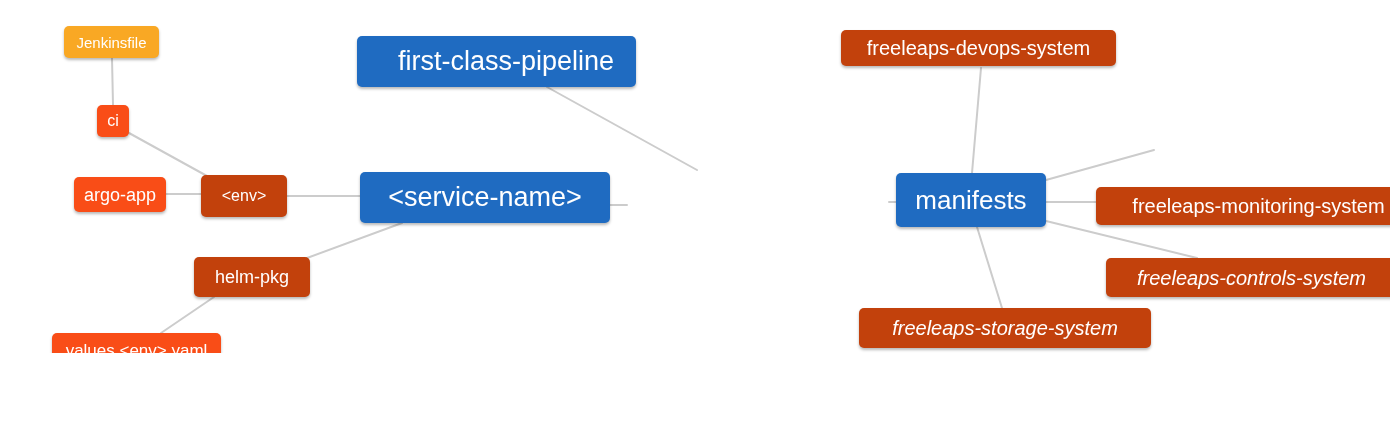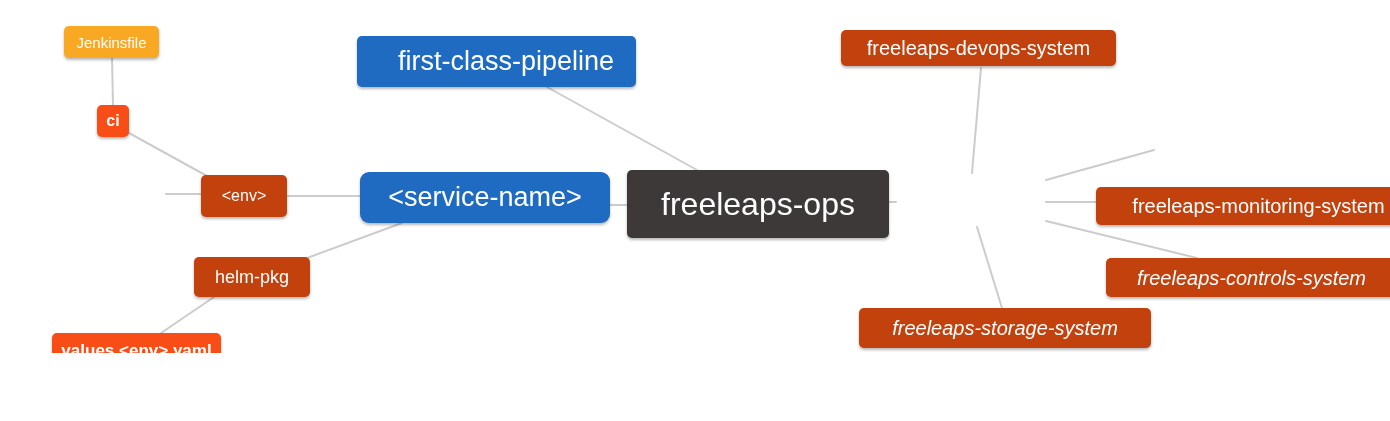--- a/index.html
+++ b/index.html
@@ -37,21 +37,21 @@
     color: #ffffff;
     white-space: nowrap;
     border-radius: 5px;
     box-shadow: 0 2px 3px rgba(0,0,0,0.28);
     box-sizing: border-box;
     cursor: default;
     line-height: 1;
   }
   .node.blue   { background: #1f6bc1; }
   .node.green  { background: #c2410c; }
-  .node.red    { background: #f94d17; font-weight: bold; }
+  .node.red    { background: #f94d17; }
   .node.orange { background: #f9a824; }
   .node.dark   { background: #3d3939; }
 </style>
 </head>
 <body>
 
 <div class="stage">
 
   <svg class="edges" viewBox="0 0 1390 421" xmlns="http://www.w3.org/2000/svg">
     <line x1="68" y1="58" x2="69" y2="105"></line>
@@ -67,33 +67,34 @@
     <line x1="1002" y1="180" x2="1110" y2="150"></line>
     <line x1="1002" y1="202" x2="1052" y2="202"></line>
     <line x1="1002" y1="221" x2="1153" y2="258"></line>
     <line x1="933" y1="227" x2="958" y2="308"></line>
   </svg>
 
   <div class="node orange" style="left:20px; top:26px; width:95px; height:32px; font-size:15px;">Jenkinsfile</div>
 
   <div class="node red" style="left:53px; top:105px; width:32px; height:32px; font-size:16px;">ci</div>
 
+  <div class="node red" style="left:30px; top:177px; width:92px; height:35px; font-size:18px;">argo-app</div>
 
   <div class="node green" style="left:157px; top:175px; width:86px; height:42px; font-size:16px;">&lt;env&gt;</div>
 
   <div class="node green" style="left:150px; top:257px; width:116px; height:40px; font-size:18px;">helm-pkg</div>
 
   <div class="node red" style="left:8px; top:333px; width:169px; height:35px; font-size:17px;">values.&lt;env&gt;.yaml</div>
 
   <div class="node blue" style="left:313px; top:36px; width:279px; height:51px; font-size:27px;padding-left:19px;">first-class-pipeline</div>
 
-  <div class="node blue" style="left:316px; top:172px; width:250px; height:51px; font-size:27px;border-radius:9px;">&lt;service-name&gt;</div>
+  <div class="node blue" style="left:316px; top:172px; width:250px; height:51px; font-size:27px;">&lt;service-name&gt;</div>
 
-  <div class="node dark" style="left:583px; top:170px; width:262px; height:68px; font-size:32px;">freeleaps-ops</div>
 
+  <div class="node blue" style="left:852px; top:173px; width:150px; height:54px; font-size:26px;">manifests</div>
 
   <div class="node green" style="left:797px; top:30px; width:275px; height:36px; font-size:20px;">freeleaps-devops-system</div>
 
 
   <div class="node green" style="left:1052px; top:187px; width:325px; height:38px; font-size:20px;">freeleaps-monitoring-system</div>
 
   <div class="node green" style="left:1062px; top:258px; width:291px; height:39px; font-size:20px;font-style:italic;">freeleaps-controls-system</div>
 
   <div class="node green" style="left:815px; top:308px; width:292px; height:40px; font-size:20px;font-style:italic;">freeleaps-storage-system</div>
 

